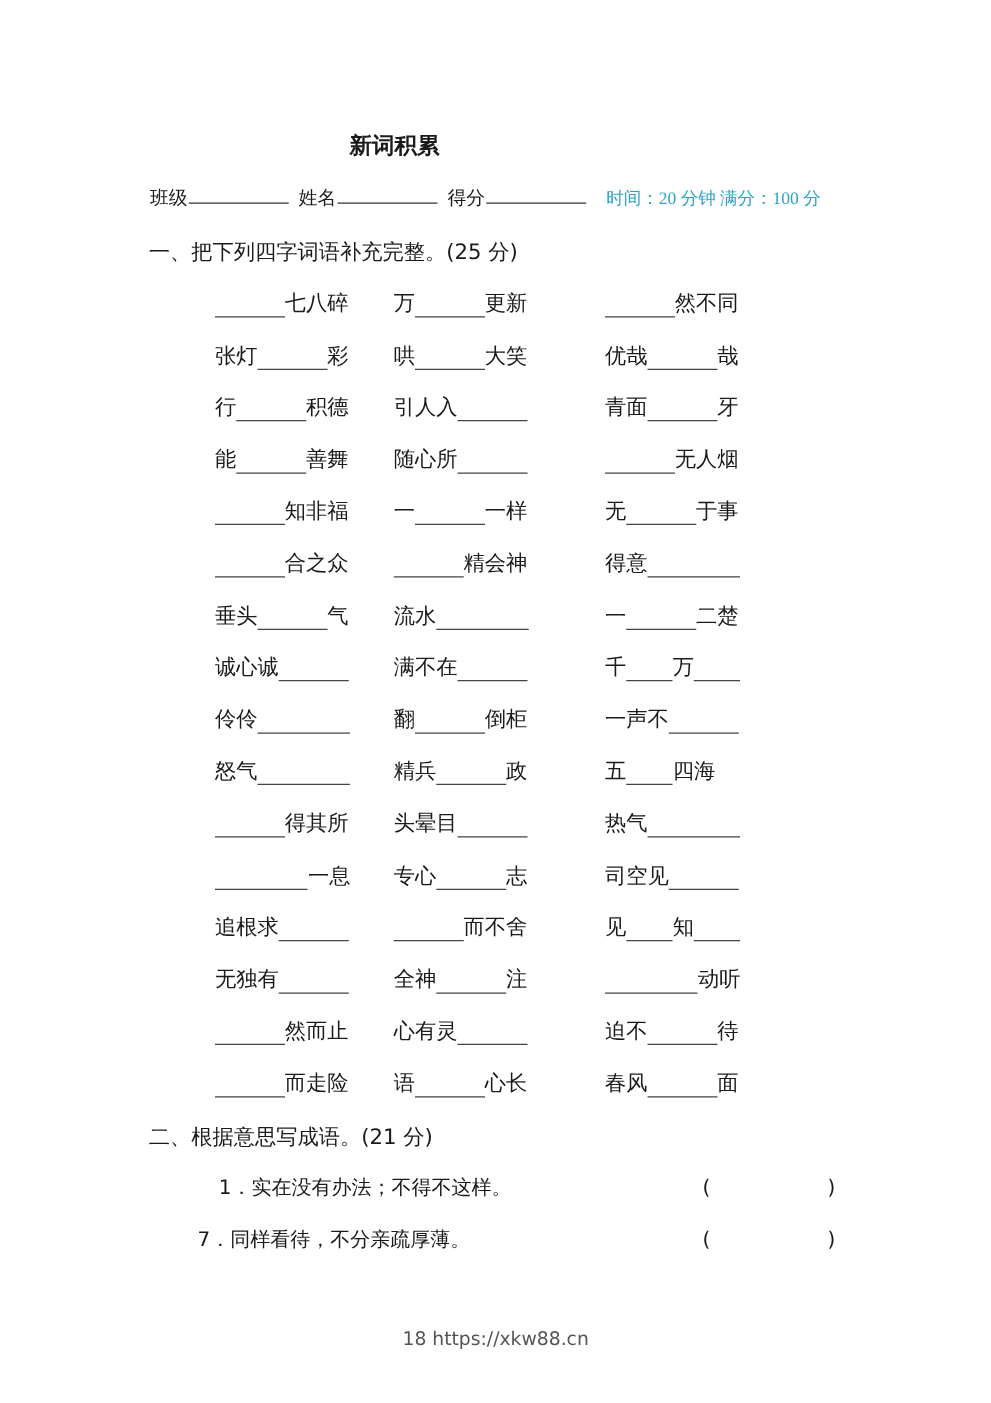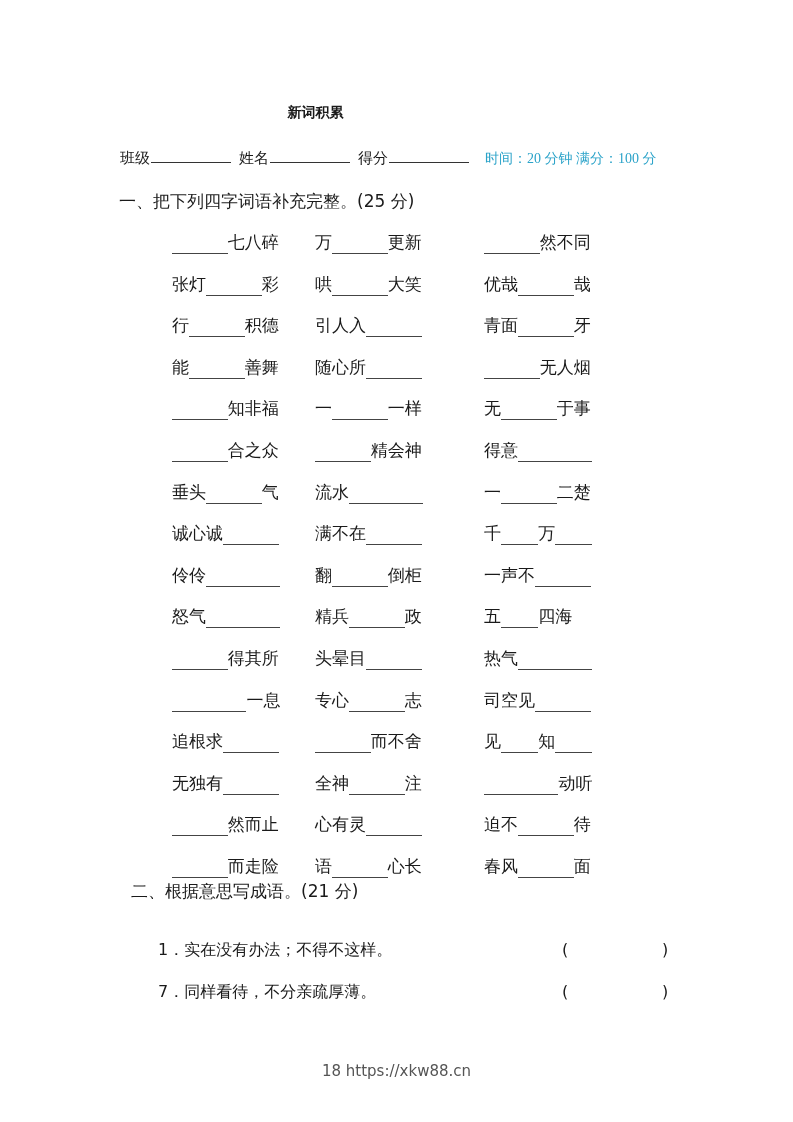--- a/index.html
+++ b/index.html
@@ -1,19 +1,19 @@
 <!DOCTYPE html>
 <html><head>
   <meta charset="utf-8">
   <style>
     html, body { margin: 0; padding: 0; background: #ffffff; }
     body { width: 793px; height: 1122px; position: relative; overflow: hidden;
            font-family: "DejaVu Sans", "Liberation Sans", sans-serif; color: #1a1a1a; }
     .title { position: absolute; top: 104px; left: 0; width: 631px; text-align: center;
-             font-size: 14px; font-weight: bold; letter-spacing: 0px; }
+             font-size: 18px; font-weight: bold; letter-spacing: 0px; }
     .info { position: absolute; top: 148px; left: 120px; font-size: 15px; display: flex; align-items: baseline; white-space: nowrap; }
     .info .lbl { margin-right: 1px; }
     .info .line { display: inline-block; border-bottom: 1px solid #333; width: 80px; height: 14px; margin-right: 8px; }
     .info .meta { color: #2ba3c9; font-size: 14px; margin-left: 8px; font-family: "Liberation Serif", "DejaVu Serif", serif; }
     .section { position: absolute; left: 119px; font-size: 17px; white-space: nowrap; }
     .grid { position: absolute; left: 158px; top: 228px; }
     .row { position: relative; height: 41.6px; }
     .cell { position: absolute; top: 0; font-size: 17px; white-space: nowrap; display: flex; align-items: flex-end; height: 26px; }
     .cell .blank { display: inline-block; border-bottom: 1px solid #444; height: 20px; }
     .c0 { left: 0; margin-left: 14px; } .c1 { left: 157px; } .c2 { left: 326px; justify-content: space-between; }
@@ -282,23 +282,23 @@
         <span>心长</span>
       </div>
       <div class="cell c2">
         <span>春风</span>
         <span class="blank" style="width: 55.8px;"></span>
         <span>面</span>
       </div>
     </div>
   </div>
 
-<div class="section" style="top:880px;margin-left:12px;">二、根据意思写成语。(21 分)</div>
-
-<div class="q" style="top:940px;">1．实在没有办法；不得不这样。</div>
+<div class="section" style="top:898px;">二、根据意思写成语。(21 分)</div>
+
+<div class="q" style="top:940px;margin-left:17px;">1．实在没有办法；不得不这样。</div>
 <div class="paren" style="top:940px; left:562px;">(</div>
 <div class="paren" style="top:940px; left:662px;">)</div>
 <div class="paren" style="top:941px; left:574px; width:84px; height:18px;"></div>
 
 <div class="q" style="top:982px;">7．同样看待，不分亲疏厚薄。</div>
 <div class="paren" style="top:982px; left:562px;">(</div>
 <div class="paren" style="top:982px; left:662px;">)</div>
 <div class="paren" style="top:983px; left:574px; width:84px; height:18px;"></div>
 
 <div class="footer">18 https://xkw88.cn</div>

